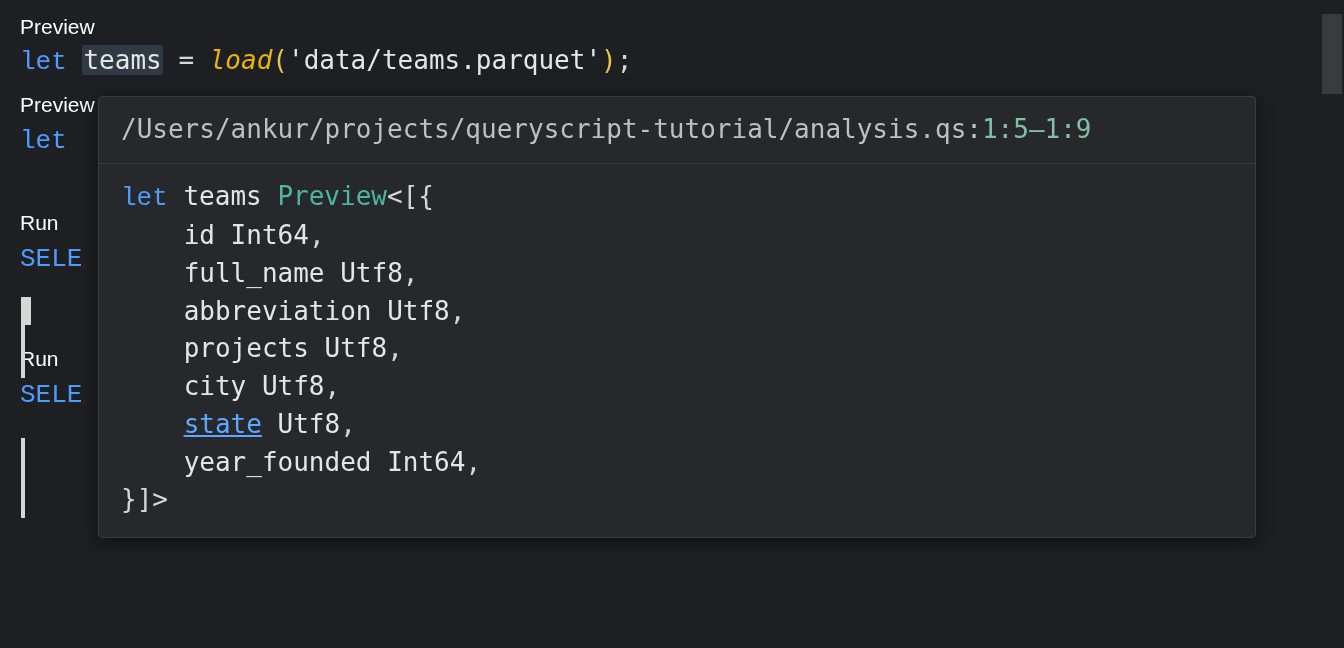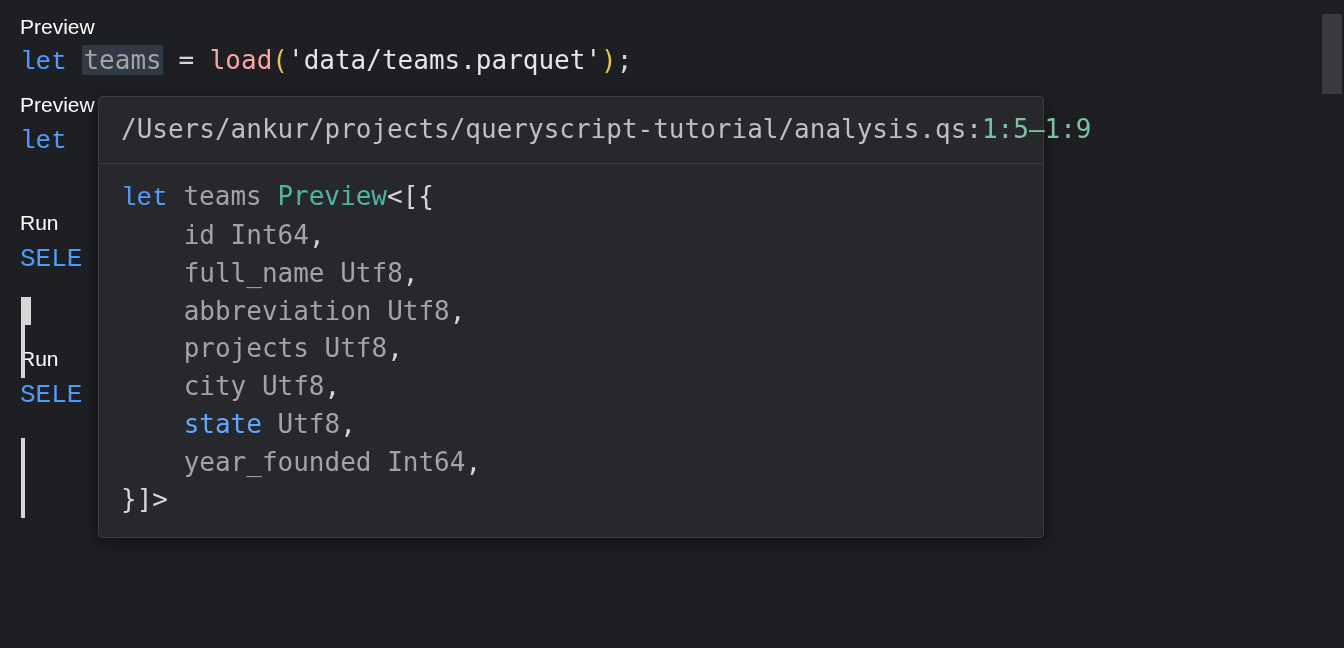--- a/index.html
+++ b/index.html
@@ -5,53 +5,53 @@
   * { margin:0; padding:0; box-sizing:border-box; }
   html,body { width:1344px; height:648px; background:#1e1f22; overflow:hidden; }
   body { font-family: "SF Mono", ui-monospace, Menlo, Consolas, monospace; color:#d6d6d6; font-size:26px; line-height:1.45; }
 
   .editor { position:relative; padding:4px 0 0 20px; }
 
   .codelens { font-size:21px; color:#ffffff; font-family:-apple-system,BlinkMacSystemFont,"Segoe UI",sans-serif; margin-top:8px; margin-bottom:0px; cursor:pointer; }
 
   .codeline { white-space:pre; }
   .tok-kw   { color:#4f9cff;font-family:Liberation Mono, monospace; }
-  .tok-var  { color:#a3a3a3; }
+  .tok-var  { color:#e5e5e5; }
   .tok-op   { color:#d6d6d6; }
-  .tok-fn   { color:#fca5a5; }
+  .tok-fn   { color:#eab308;font-style:italic; }
   .tok-str  { color:#e5e5e5; }
   .hl-word  { background:#2f3a45; border-radius:2px; padding:0 1px; }
 
   .p-yellow { color:#e6c452; }
 
   .gutter-block { position:absolute; left:21px; width:4px; background:#d6d6d6; }
   .g1 { top:298px; height:80px; }
   .g2 { top:297px; width:10px; height:28px; background:#d6d6d6; }
   .g3 { top:438px; height:80px; }
 
   .scrollbar { position:absolute; right:2px; top:14px; width:20px; height:80px; background:#3a3b3e; }
 
   .hover {
-    position:absolute; left:98px; top:96px; width:946px;
+    position:absolute; left:98px; top:96px; width:1158px;
     background:#27282b; border:1px solid #3a3b3e; border-radius:4px;
     box-shadow:0 4px 18px rgba(0,0,0,.5);
     font-size:26px;
   }
   .hover-head {
     padding:14px 22px 14px 22px;
     font-size:26px;
     border-bottom:1px solid #3a3b3e;
     color:#bfbfbf;
     white-space:pre;
   }
   .hover-head .pos { color:#7fc0a2; }
   .hover-body { padding:14px 22px 18px 22px; white-space:pre; }
 
   .tok-type { color:#4db6a1; }
-  .tok-state{ color:#5fa8ff; }
+  .tok-state{ color:#5fa8ff;text-decoration:underline; }
   .tok-delim{ color:#d6d6d6; }
 </style>
 </head>
 <body>
 
 <div class="editor">
 
   <div class="codelens">Preview</div>
 
   <div class="codeline"><span class="tok-kw">let</span> <span class="hl-word tok-var">teams</span><span class="tok-op"> = </span><span class="tok-fn">load</span><span class="p-yellow">(</span><span class="tok-str">'data/teams.parquet'</span><span class="p-yellow">)</span><span class="tok-op">;</span></div>

